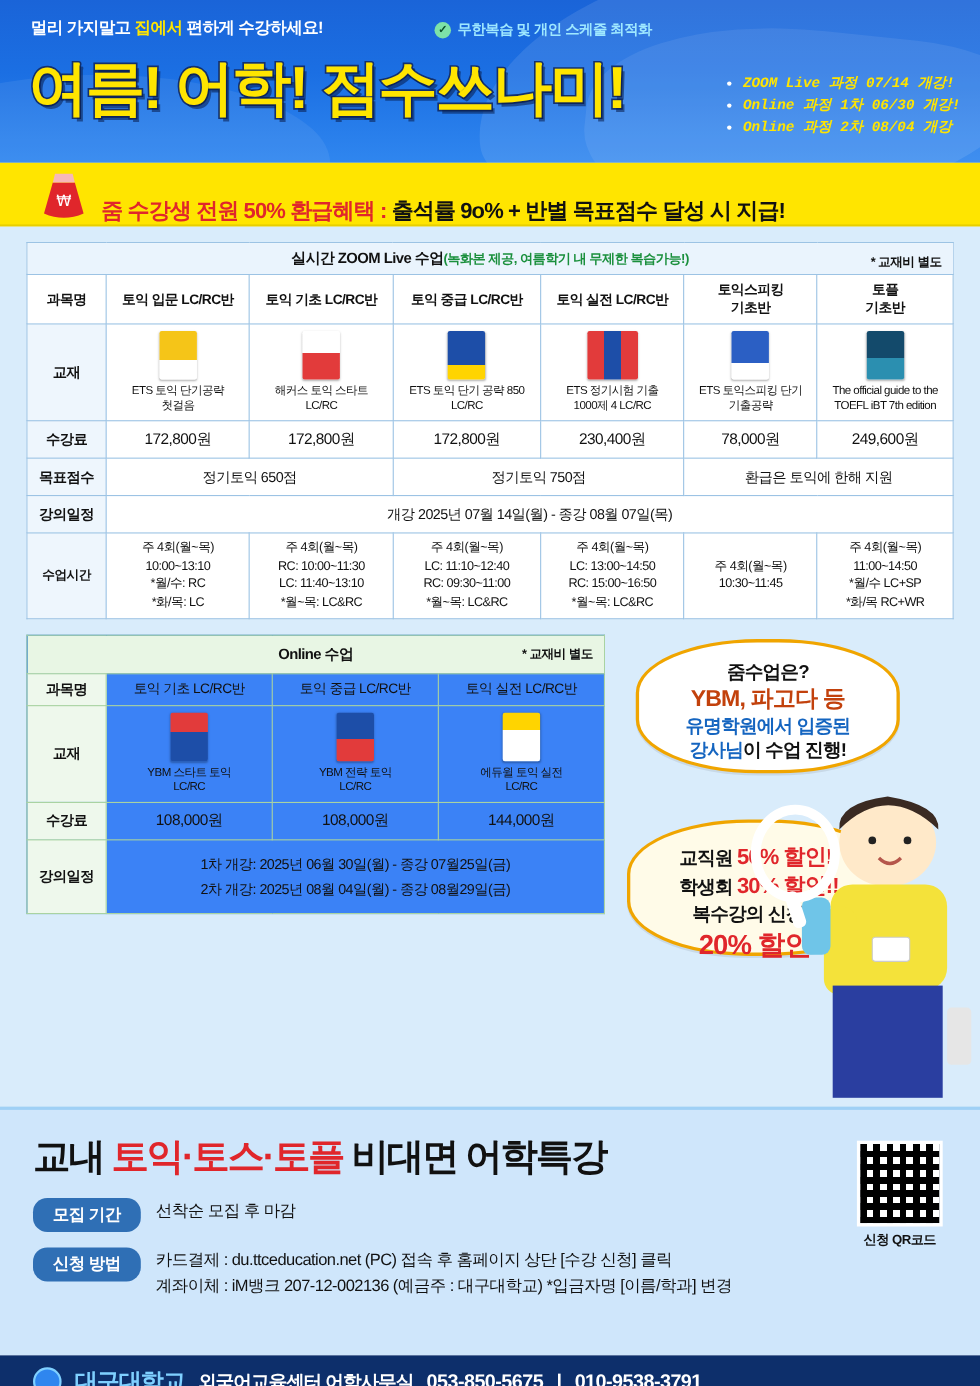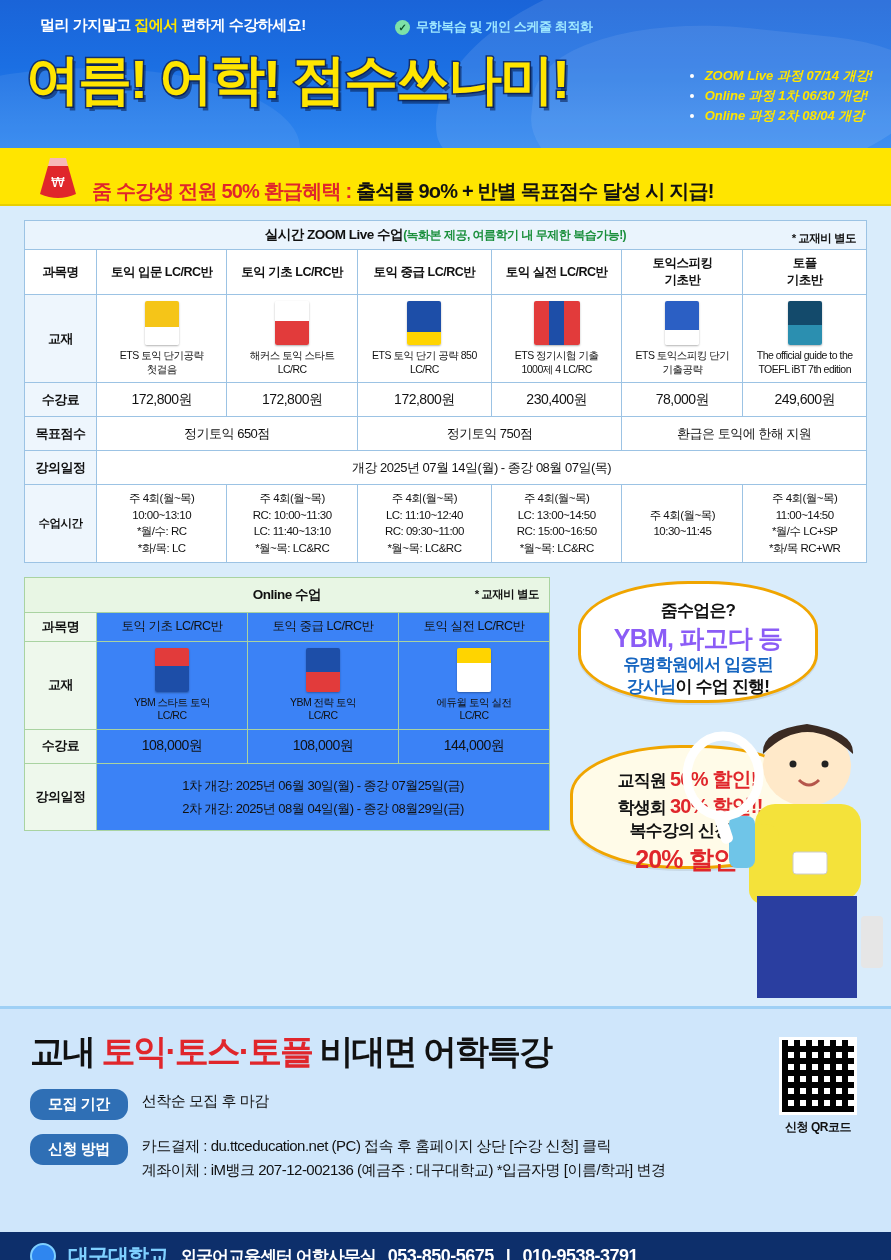--- a/index.html
+++ b/index.html
@@ -32,21 +32,21 @@
     background: rgba(255,255,255,0.08);
     border-radius: 50% 40% 60% 50% / 50% 60% 40% 50%;
     transform: rotate(6deg);
   }
   .header .wave3 {
     position:absolute; left:-120px; bottom:-80px; width:420px; height:160px;
     background: rgba(255,255,255,0.07);
     border-radius: 50%;
   }
   .hdr-top {
-    position:absolute; left:40px; top:16px; display:flex; align-items:center; gap:10px;
+    position:absolute; left:28px; top:16px; display:flex; align-items:center; gap:10px;
   }
   .hdr-top .t1 { color:#fff; font-weight:bold; font-size:15px; letter-spacing:-0.5px; }
   .hdr-top .t1 em { color:#ffe600; font-style:normal; }
   .hdr-badge {
     position:absolute; left:395px; top:18px;
     display:flex; align-items:center; gap:6px;
     color:#9fe8ff; font-size:13px; font-weight:bold; letter-spacing:-0.4px;
   }
   .hdr-badge .chk {
     width:15px;height:15px;border-radius:50%;background:#7de2a8;color:#0b4f2a;
@@ -56,21 +56,21 @@
     position:absolute; left:26px; top:44px;
     font-size:54px; font-weight:bold; letter-spacing:-2px;
     color:#ffe500;
     -webkit-text-stroke: 3px #13306e;
     paint-order: stroke fill;
     text-shadow: 3px 4px 0 rgba(8,28,74,0.55);
     white-space: nowrap;
   }
   .hdr-list {
     position:absolute; right:18px; top:66px; color:#fff; font-size:13px; font-weight:bold;
-    line-height:1.55; font-style:italic;
+    line-height:1.55; font-style:italic;font-family:Liberation Mono, monospace;
   }
   .hdr-list li { list-style: disc; }
   .hdr-list ul { margin:0; padding-left:16px; }
   .hdr-list em { color:#ffe500; font-style:italic; }
 
   
   .refund {
     position:relative; height:58px; background:#ffe500;
     display:flex; align-items:center; padding-left:92px;
     border-bottom:2px solid #e8cf00;
@@ -130,21 +130,21 @@
 
   
   .bubbles { position:relative; flex:1; }
   .bubble {
     position:absolute; background:#fff; border:3px solid #f0a500;
     border-radius:46% 46% 46% 46% / 40% 40% 40% 40%;
     text-align:center; font-weight:bold; letter-spacing:-0.8px;
     box-shadow:0 2px 0 rgba(0,0,0,.08);
   }
   .bubble1 { left:18px; top:4px; width:240px; height:122px; padding-top:16px; font-size:17px; line-height:1.3; }
-  .bubble1 .pink { color:#8b5cf6; font-size:25px; }
+  .bubble1 .pink { color:#c2410c; font-size:21px; }
   .bubble1 .blue { color:#1565c0; }
   .bubble2 { left:10px; top:168px; width:240px; height:124px; padding-top:18px; font-size:17px; line-height:1.35; background:#fffbe8; }
   .bubble2 .red { color:#e0262b; font-size:20px; }
   .bubble2 .big { color:#e0262b; font-size:25px; }
 
   
   .character { position:absolute; right:4px; bottom:0; width:230px; height:300px; }
 
   
   .bottom {

